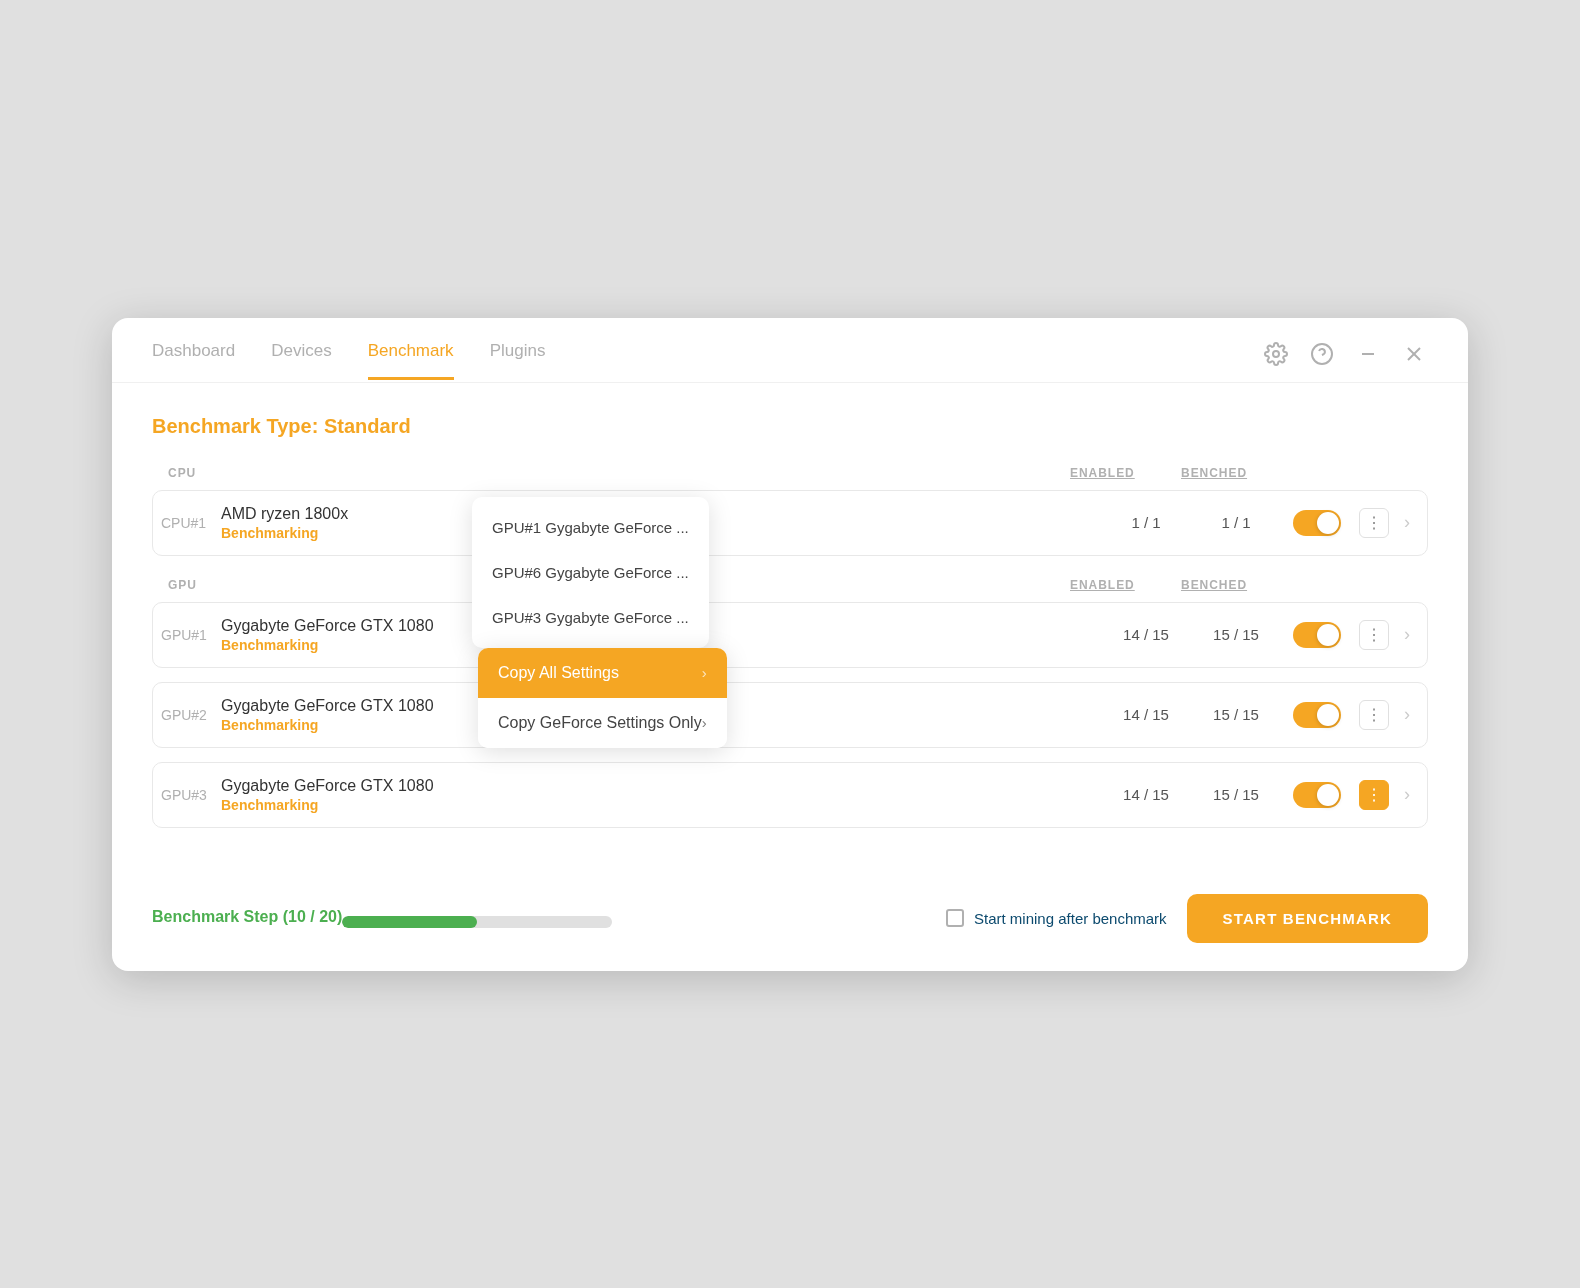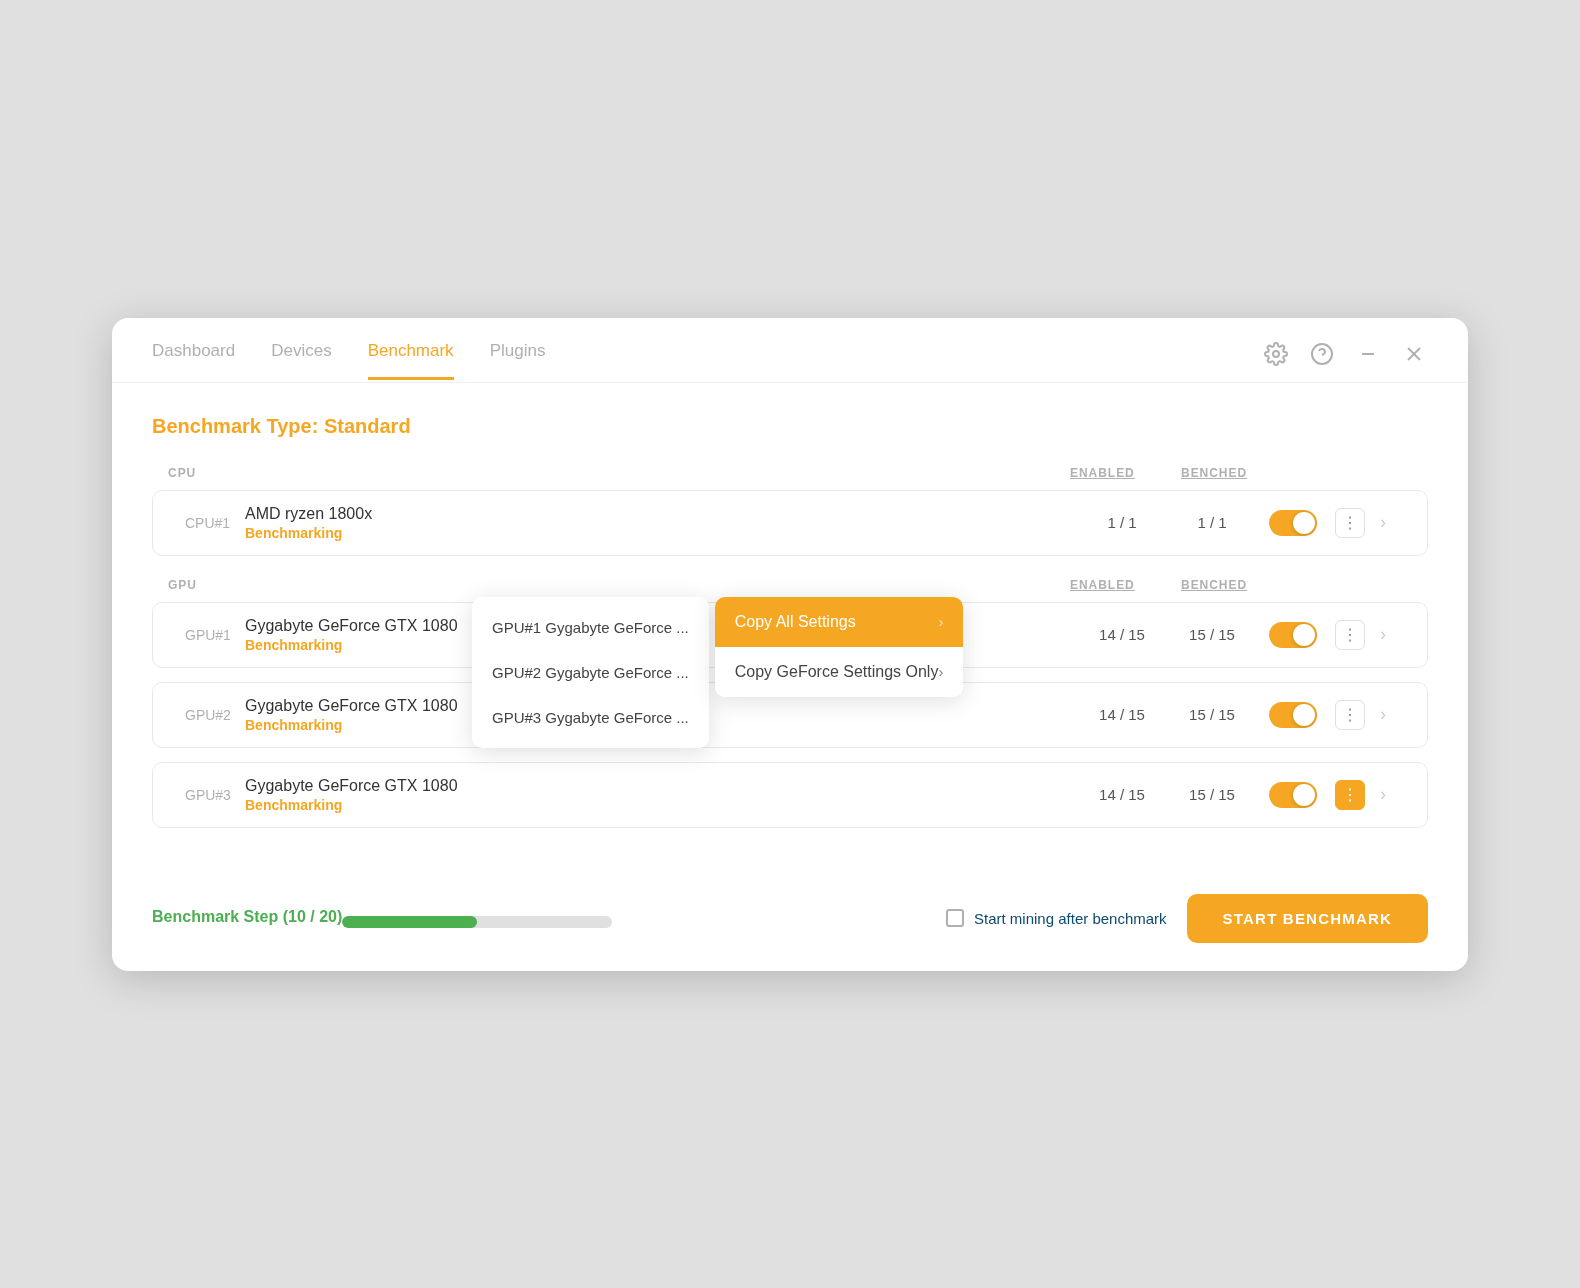--- a/index.html
+++ b/index.html
@@ -103,21 +103,21 @@
     }
     .col-spacer {
       width: 120px;
     }
     
     .device-row {
       border: 1px solid #e8e8e8;
       border-radius: 10px;
       display: flex;
       align-items: center;
-      padding: 14px 32px;
+      padding: 14px 8px;
       margin-bottom: 14px;
       background: #fff;
       position: relative;
     }
     .device-id {
       font-size: 14px;
       color: #b0b0b0;
       font-weight: 500;
       width: 60px;
     }
@@ -201,21 +201,21 @@
     }
     
     .section-gap { margin-bottom: 22px; }
     
     .dropdown-container {
       position: absolute;
       left: 360px;
       bottom: 130px;
       z-index: 100;
       display: flex;
-      flex-direction: row;
+      flex-direction: column;
       align-items: flex-start;
     }
     .gpu-list-dropdown {
       background: #fff;
       border-radius: 10px;
       box-shadow: 0 4px 24px rgba(0,0,0,0.13);
       padding: 8px 0;
       min-width: 220px;
     }
     .gpu-list-item {
@@ -430,21 +430,21 @@
         <div class="device-benched">15 / 15</div>
         <div class="toggle"></div>
         <div class="more-btn active">⋮</div>
         <div class="chevron-btn">›</div>
       </div>
     </div>
 
     <div class="dropdown-container">
       <div class="gpu-list-dropdown">
         <div class="gpu-list-item">GPU#1 Gygabyte GeForce ...</div>
-        <div class="gpu-list-item">GPU#2 Gygabyte GeForce ...</div>
+        <div class="gpu-list-item">GPU#6 Gygabyte GeForce ...</div>
         <div class="gpu-list-item">GPU#3 Gygabyte GeForce ...</div>
       </div>
       <div class="copy-menu">
         <div class="copy-menu-item highlighted">
           <span>Copy All Settings</span>
           <span class="copy-chevron">›</span>
         </div>
         <div class="copy-menu-item normal">
           <span>Copy GeForce Settings Only</span>
           <span class="copy-chevron">›</span>

